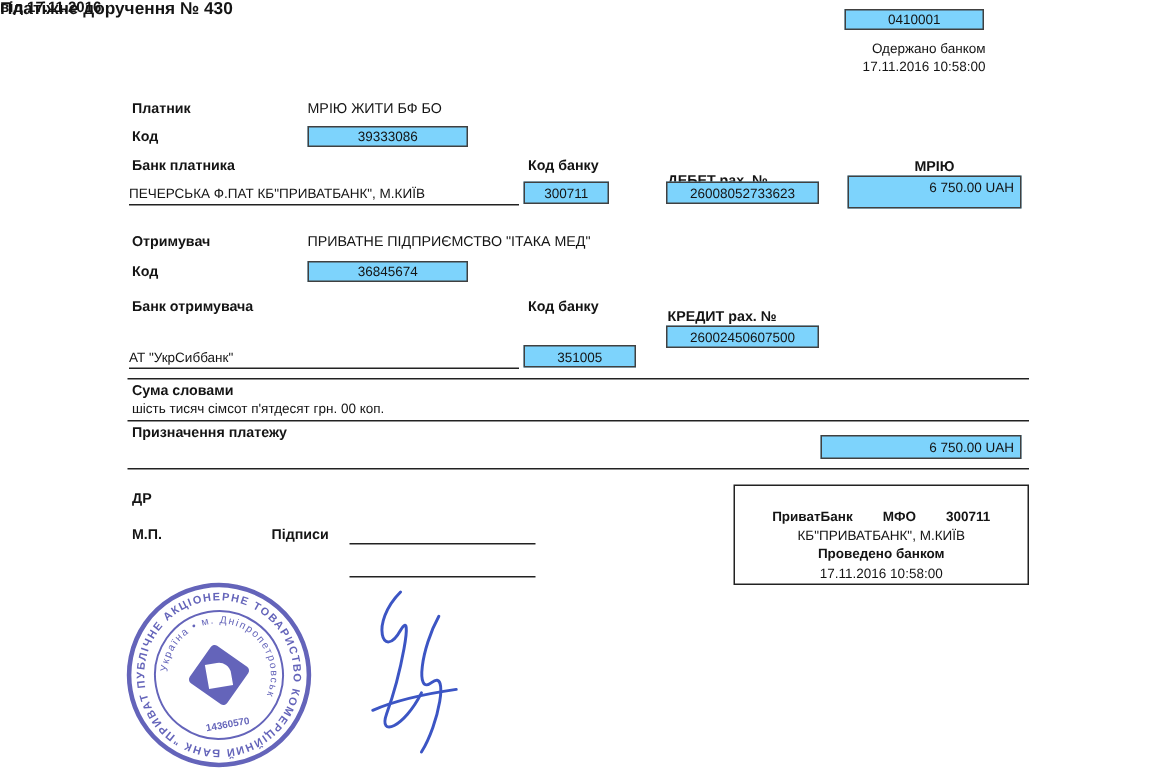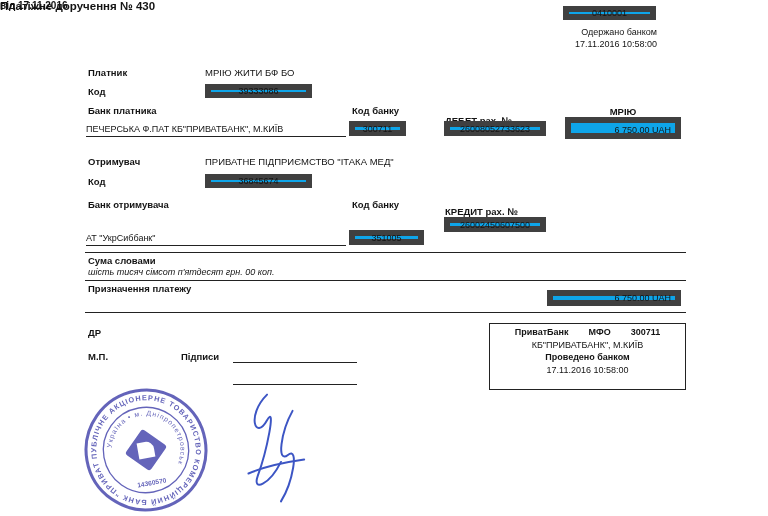--- a/index.html
+++ b/index.html
@@ -13,31 +13,31 @@
     width:768px;height:516px;overflow:hidden;background:#ffffff;
     font-family:"Liberation Sans","DejaVu Sans",sans-serif;color:var(--ink);
   }
   #page{position:relative;width:768px;height:516px;background:#fff;}
   .abs{position:absolute;}
   .lbl{font-size:9.5px;font-weight:700;white-space:nowrap;}
   .val{font-size:9.5px;white-space:nowrap;}
   .small{font-size:9px;white-space:nowrap;}
   .title{font-size:11.5px;font-weight:700;text-align:center;}
   .box{
-    border:6px solid #404040;font-size:9px;display:flex;
-    align-items:center;justify-content:center;background:#0ea5e9;white-space:nowrap;
+    border:1px solid #404040;font-size:9px;display:flex;
+    align-items:center;justify-content:center;background:#7dd3fc;white-space:nowrap;
   }
   .box.right{justify-content:flex-end;padding-right:4px;}
   .box.topright{align-items:flex-start;justify-content:flex-end;padding:2px 4px 0 0;}
   .hline{border-top:1px solid #222;height:0;}
   .uline{border-bottom:1px solid #222;font-size:9px;padding-bottom:2px;white-space:nowrap;}
   .sigline{border-bottom:1px solid #222;}
   .bankbox{
     border:1px solid #222;font-size:9px;line-height:12.5px;text-align:center;
-    padding:2px 4px;background:#fff;
+    padding:14px 4px;background:#fff;
   }
   .bankbox .row1{display:flex;justify-content:center;gap:20px;}
   .bold{font-weight:700;}
   .stampwrap{transform:rotate(-10deg);opacity:.85;}
   .stampwrap svg{color:var(--stamp-color);}
   .sigwrap svg{color:var(--sig-color);}
 </style>
 </head>
 <body>
 
@@ -76,21 +76,21 @@
   <div class="abs lbl" style="left:352px;top:199px;">Код банку</div>
   <div class="abs lbl" style="left:445px;top:206px;">КРЕДИТ рах. №</div>
 
   <div class="abs box" style="left:444px;top:217px;width:102px;height:15px;">26002450607500</div>
 
   <div class="abs uline" style="left:86px;top:233px;width:260px;">АТ "УкрСиббанк"</div>
   <div class="abs box" style="left:349px;top:230px;width:75px;height:15px;">351005</div>
 
   <div class="abs hline" style="left:85px;top:252px;width:601px;"></div>
   <div class="abs lbl" style="left:88px;top:255px;">Сума словами</div>
-  <div class="abs small" style="left:88px;top:267px;font-style:italic;">шість тисяч сімсот п'ятдесят грн. 00 коп.</div>
+  <div class="abs small" style="left:88px;top:267px;">шість тисяч сімсот п'ятдесят грн. 00 коп.</div>
 
   <div class="abs hline" style="left:85px;top:280px;width:601px;"></div>
   <div class="abs lbl" style="left:88px;top:283px;">Призначення платежу</div>
   <div class="abs box right" style="left:547px;top:290px;width:134px;height:16px;">6 750.00 UAH</div>
   <div class="abs hline" style="left:85px;top:312px;width:601px;"></div>
 
   <div class="abs lbl" style="left:88px;top:327px;">ДР</div>
   <div class="abs lbl" style="left:88px;top:351px;">М.П.</div>
   <div class="abs lbl" style="left:141px;top:351px;margin-left:40px;">Підписи</div>
   <div class="abs sigline" style="left:233px;top:350px;width:124px;height:13px;"></div>

